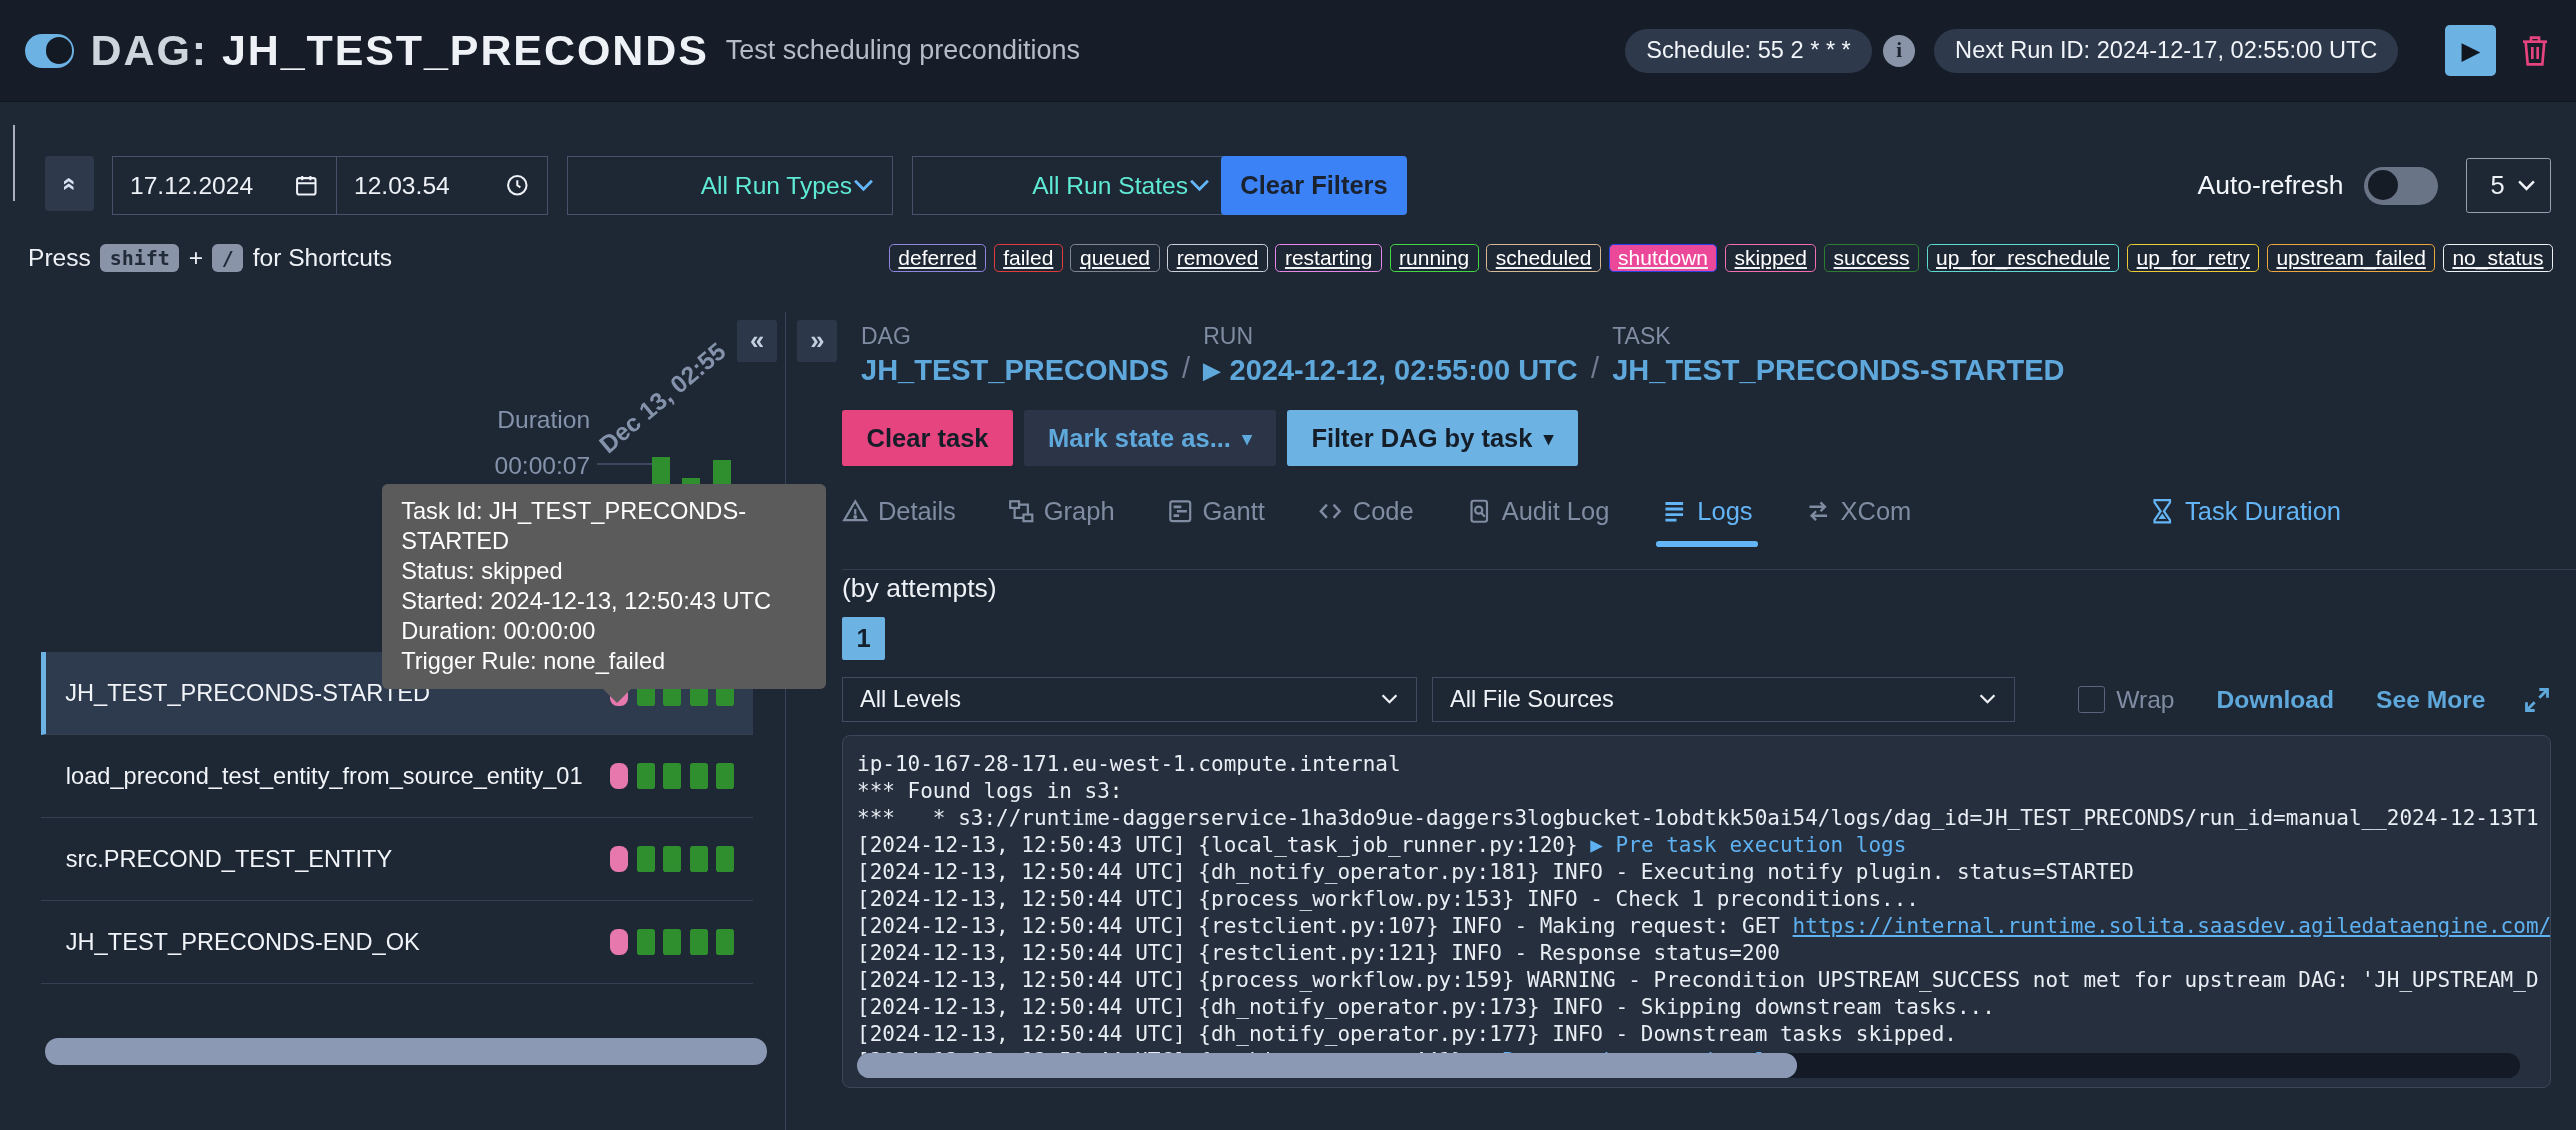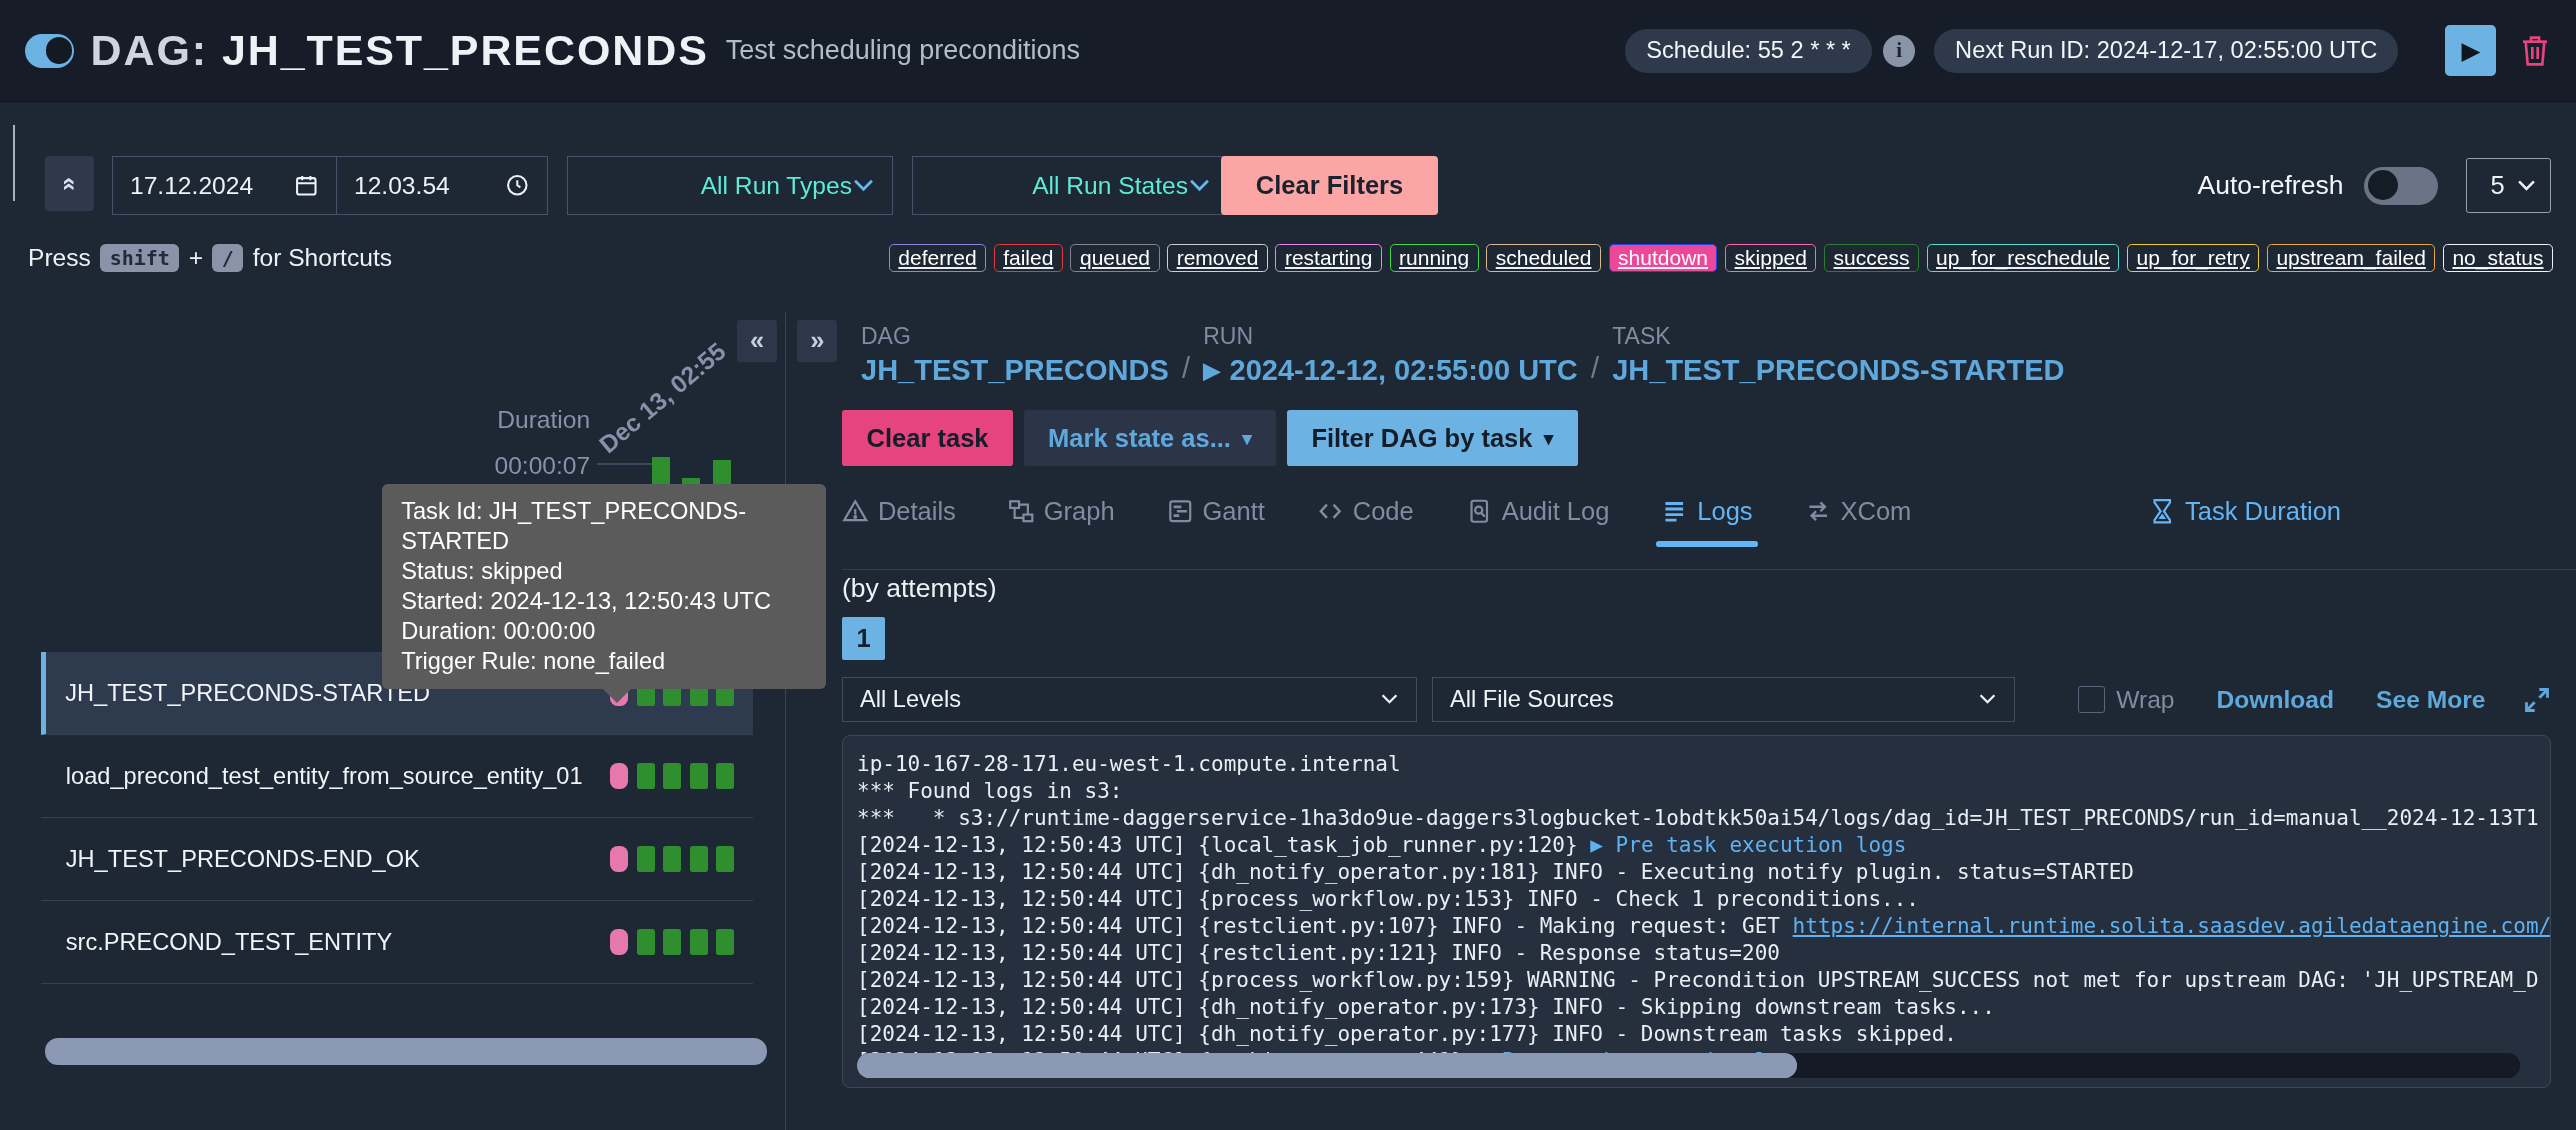--- a/index.html
+++ b/index.html
@@ -29,21 +29,21 @@
                 display:flex;align-items:center;justify-content:center;color:#d7e1f0;font-size:24.6px;font-weight:700;}
   .collapse-btn .rot{display:inline-block;transform:rotate(90deg);}
   .dt-group{position:absolute;left:112px;top:0;height:59px;display:flex;border:0.9px solid #46536a;box-sizing:border-box;}
   .dt-cell{display:flex;align-items:center;justify-content:space-between;padding:0 17px;box-sizing:border-box;font-size:24.6px;}
   .dt-cell.date{width:224px;border-right:0.9px solid #46536a;}
   .dt-cell.time{width:210px;}
   .selectbox{position:absolute;top:0;height:59px;border:0.9px solid #46536a;box-sizing:border-box;
              display:flex;align-items:center;justify-content:flex-end;padding:0 17px;font-size:24.6px;color:#5eead4;}
   .sel-runtypes{left:567px;width:326px;}
   .sel-runstates{left:912px;width:317px;}
-  .clear-filters{position:absolute;left:1221px;top:0;width:217px;height:59px;background:#fca5a5;border-radius:3.8px;
+  .clear-filters{position:absolute;left:1221px;top:0;width:186px;height:59px;background:#3b82f6;border-radius:3.8px;
                  color:#1a2230;font-size:25.5px;font-weight:700;display:flex;align-items:center;justify-content:center;}
   .refresh-group{position:absolute;right:24.6px;top:0;height:59px;display:flex;align-items:center;}
   .ar-label{font-size:26.5px;color:#f2f5f9;}
   .toggle{width:74px;height:38px;border-radius:19px;background:#6a7487;position:relative;margin-left:21px;}
   .toggle .knob{position:absolute;left:3.8px;top:3.8px;width:30px;height:30px;border-radius:50%;background:#161c26;}
   .interval{margin-left:28px;width:85px;height:55px;border:0.9px solid #97a1b2;border-radius:2.8px;box-sizing:border-box;
             display:flex;align-items:center;justify-content:space-between;padding:0 13.2px 0 23px;font-size:25.5px;}
 
   
   .hint-row{position:absolute;top:244px;left:28px;right:23px;display:flex;align-items:center;}
@@ -282,31 +282,31 @@
           <span class="tname">load_precond_test_entity_from_source_entity_01</span>
           <span class="squares">
             <span class="sq skipped"></span>
             <span class="sq success"></span>
             <span class="sq success"></span>
             <span class="sq success"></span>
             <span class="sq success"></span>
           </span>
         </div>
         <div class="task-row">
-          <span class="tname">JH_TEST_PRECONDS-END_OK</span>
+          <span class="tname">src.PRECOND_TEST_ENTITY</span>
           <span class="squares">
             <span class="sq skipped"></span>
             <span class="sq success"></span>
             <span class="sq success"></span>
             <span class="sq success"></span>
             <span class="sq success"></span>
           </span>
         </div>
         <div class="task-row">
-          <span class="tname">src.PRECOND_TEST_ENTITY</span>
+          <span class="tname">JH_TEST_PRECONDS-END_OK</span>
           <span class="squares">
             <span class="sq skipped"></span>
             <span class="sq success"></span>
             <span class="sq success"></span>
             <span class="sq success"></span>
             <span class="sq success"></span>
           </span>
         </div>
       </div>
     <div class="hscroll-left"></div>

